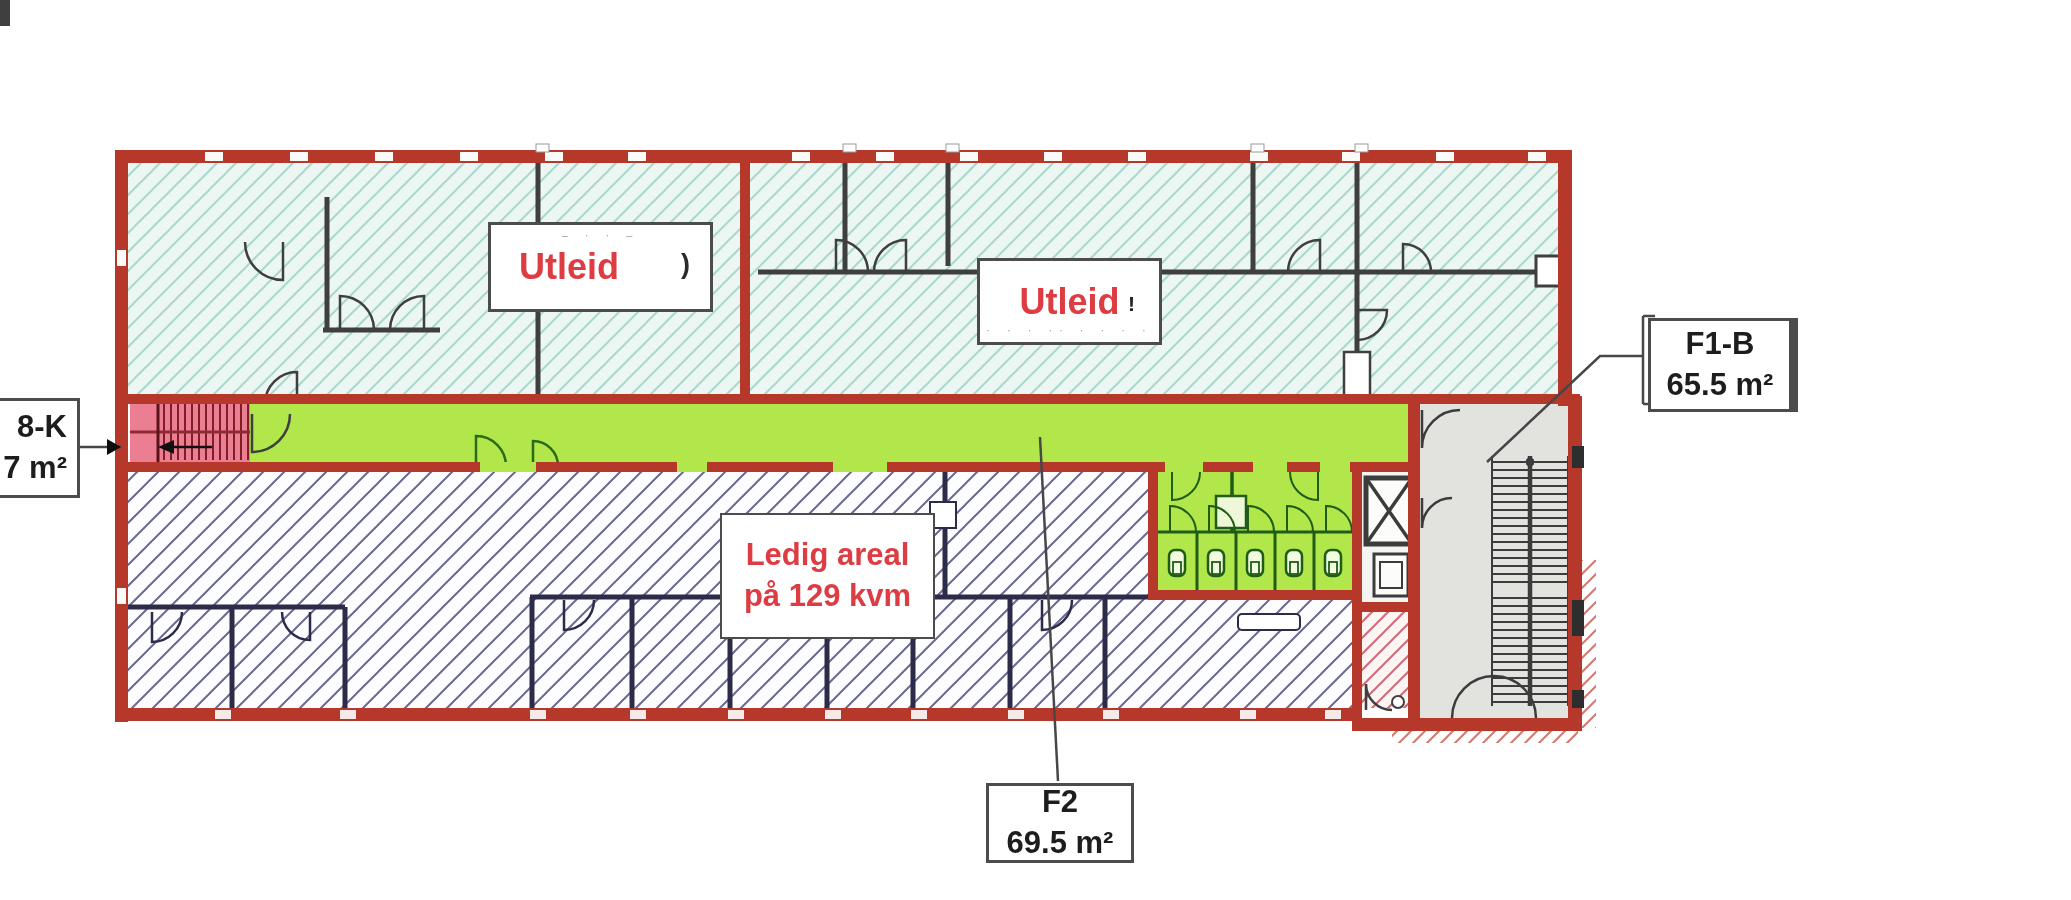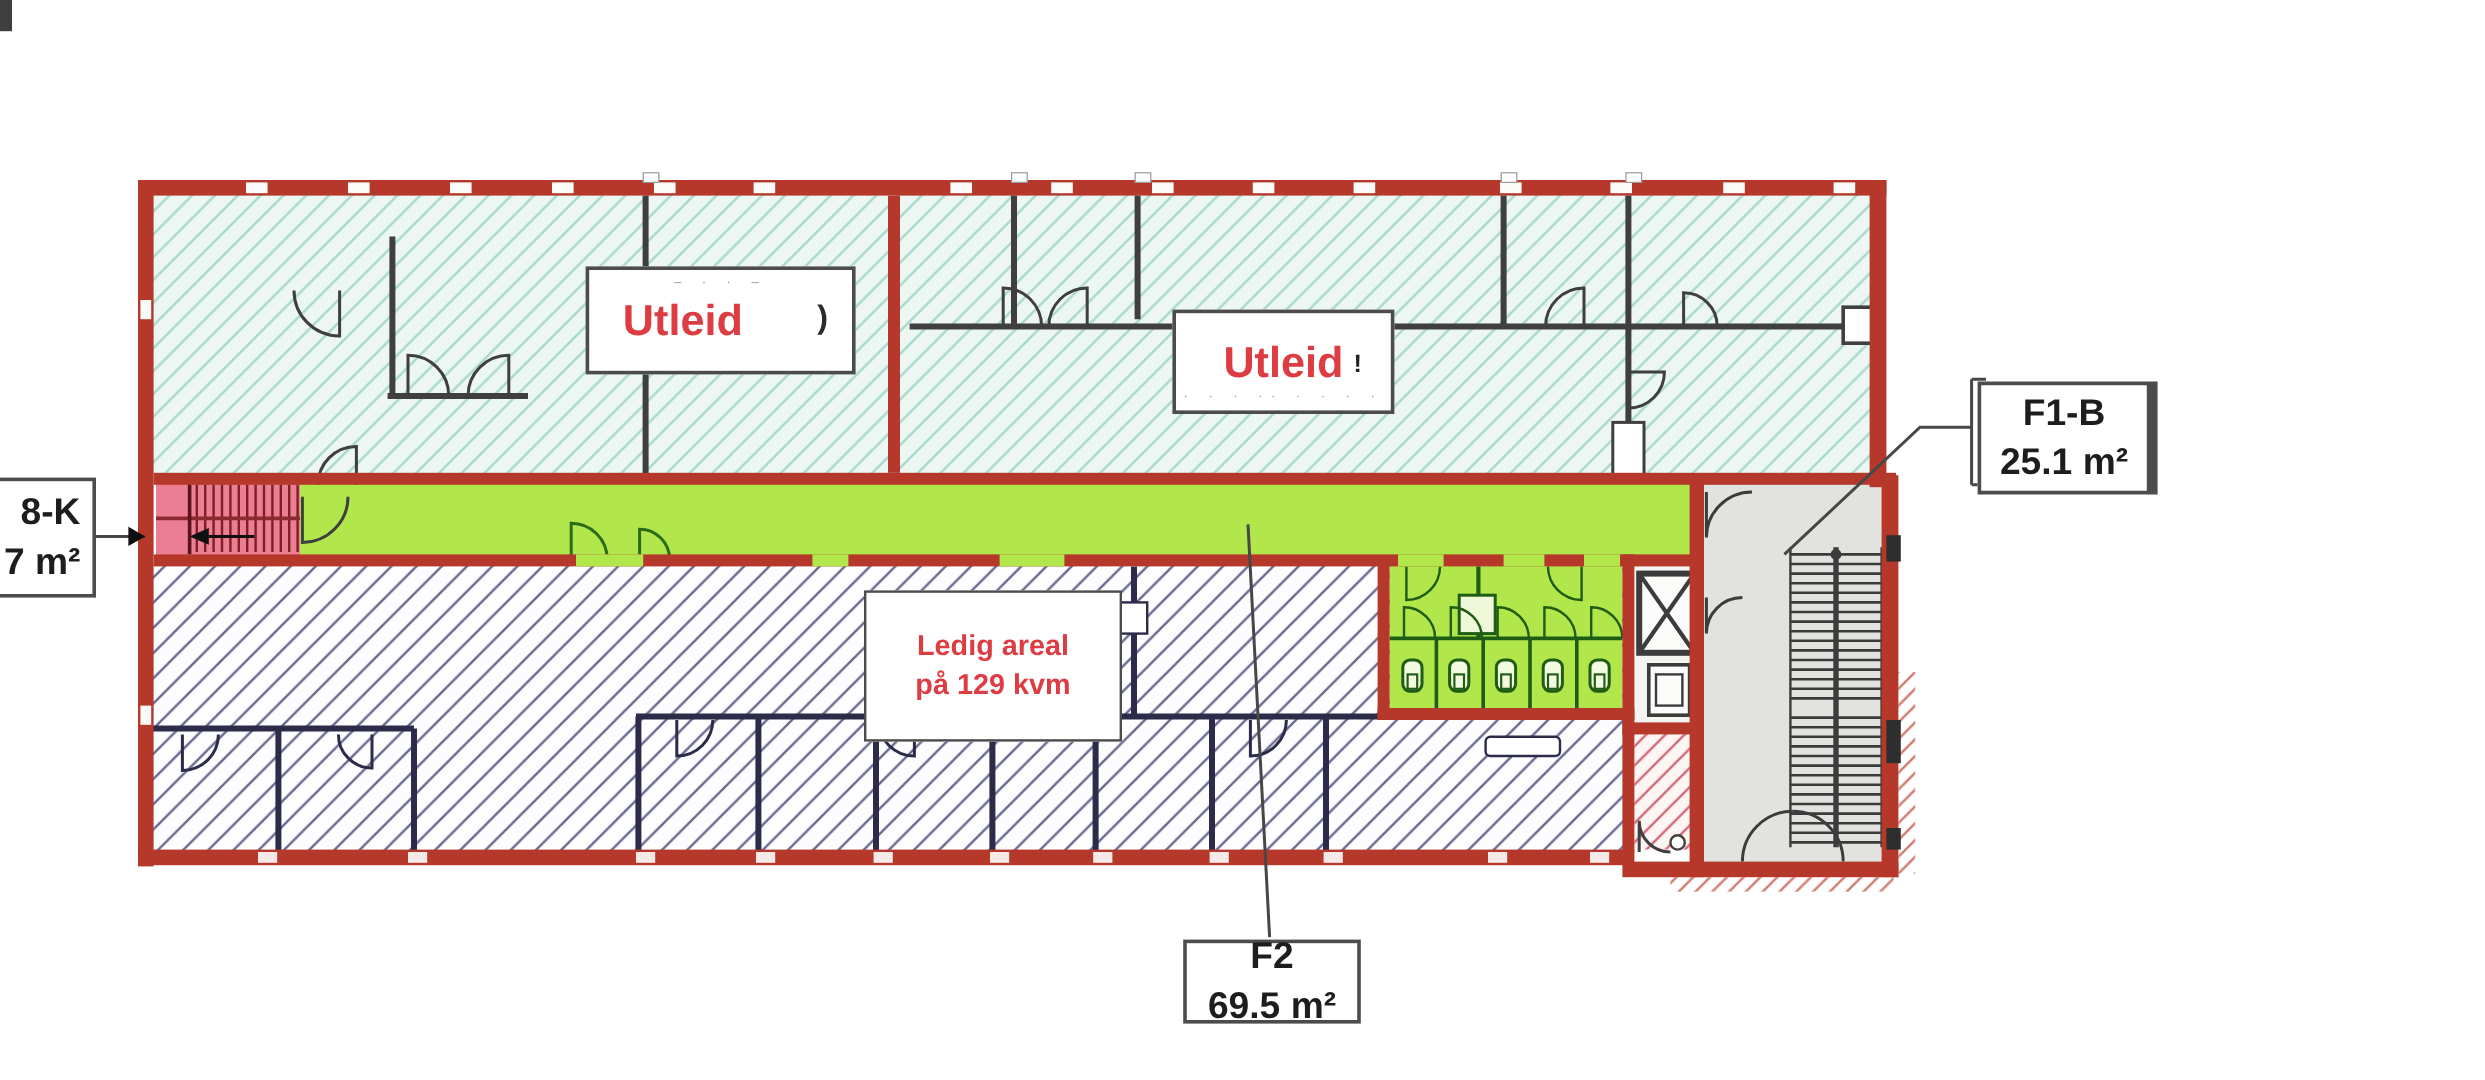--- a/index.html
+++ b/index.html
@@ -6,23 +6,23 @@
   .stage{position:relative;width:2071px;height:900px;background:#ffffff;overflow:hidden;
          font-family:"Liberation Sans",sans-serif;}
   .stage svg{position:absolute;left:0;top:0;}
   .lbl{position:absolute;background:#ffffff;border:3px solid #4c4c4c;box-sizing:border-box;
        display:flex;flex-direction:column;align-items:center;justify-content:center;
        font-weight:bold;color:#1d1d1d;line-height:1.32;}
   .lbl .red{color:#dd3c42;}
   .lbl-utleid1{left:488px;top:222px;width:225px;height:90px;font-size:36px;
                align-items:flex-start;padding-left:28px;}
   .lbl-utleid2{left:977px;top:258px;width:185px;height:87px;font-size:36px;}
-  .lbl-ledig{left:720px;top:492px;width:215px;height:126px;font-size:24px;border-width:2px;}
+  .lbl-ledig{left:720px;top:513px;width:215px;height:126px;font-size:31px;border-width:2px;}
   .lbl-f1b{left:1648px;top:318px;width:150px;height:94px;font-size:31px;border-right-width:9px;}
-  .lbl-f2{left:986px;top:783px;width:148px;height:70px;font-size:31px;}
+  .lbl-f2{left:986px;top:783px;width:148px;height:80px;font-size:31px;}
   .lbl-f1k{left:-52px;top:398px;width:132px;height:100px;font-size:31px;
            align-items:flex-end;padding-right:10px;}
   .remnant1{position:absolute;right:20px;top:22px;font-size:27px;color:#2b2b2b;font-weight:bold;}
   .remnant2{position:absolute;right:24px;bottom:24px;font-size:21px;color:#222;font-weight:bold;}
   .marks{position:absolute;left:0;right:0;text-align:center;color:#9a9a9a;font-size:11px;
          font-weight:normal;letter-spacing:7px;white-space:nowrap;overflow:hidden;}
   .marks-top{top:3px;}
   .marks-bottom{bottom:4px;}
 </style>
 </head>
@@ -257,21 +257,21 @@
   <span class="marks marks-bottom">· ·   · ·· ·  · · ·</span>
 </div>
 
 <div class="lbl lbl-ledig">
   <span class="red">Ledig areal</span>
   <span class="red">på 129 kvm</span>
 </div>
 
 <div class="lbl lbl-f1b">
   <span>F1-B</span>
-  <span>25.1 m²</span>
+  <span>65.5 m²</span>
 </div>
 
 <div class="lbl lbl-f2">
   <span>F2</span>
   <span>69.5 m²</span>
 </div>
 
 <div class="lbl lbl-f1k">
   <span>8-K</span>
   <span>7 m²</span>

